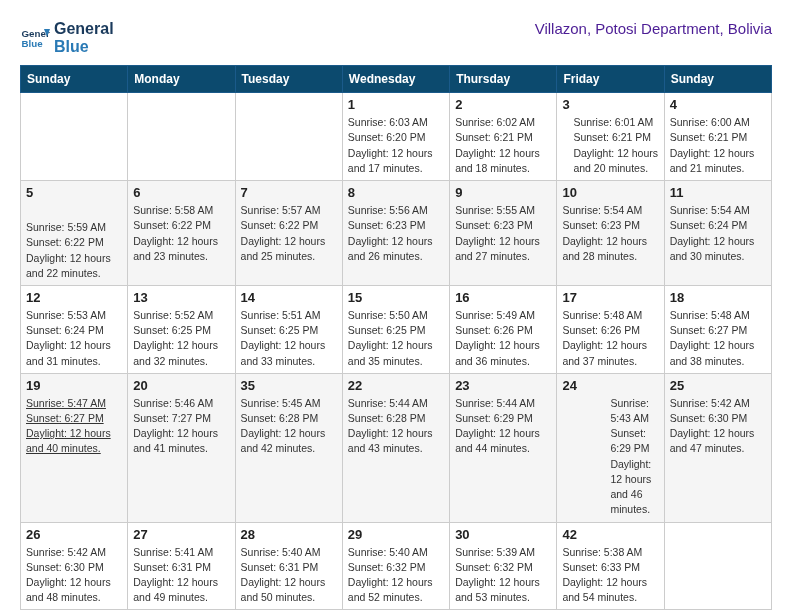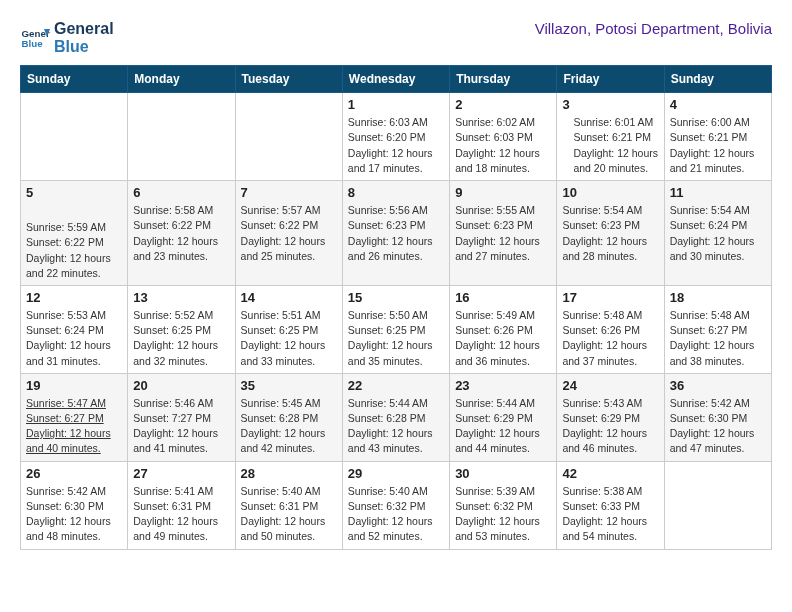--- a/index.html
+++ b/index.html
@@ -117,21 +117,21 @@
         <td>
           <div class="day-num">1</div>
           <div class="day-info" style="white-space: pre-line;">Sunrise: 6:03 AM
 Sunset: 6:20 PM
 Daylight: 12 hours
 and 17 minutes.</div>
         </td>
         <td>
           <div class="day-num">2</div>
           <div class="day-info" style="white-space: pre-line;">Sunrise: 6:02 AM
-Sunset: 6:03 PM
+Sunset: 6:21 PM
 Daylight: 12 hours
 and 18 minutes.</div>
         </td>
         <td>
           <div class="day-num">3</div>
           <div class="day-info" style="white-space: pre-line; margin-left: 11px;">Sunrise: 6:01 AM
 Sunset: 6:21 PM
 Daylight: 12 hours
 and 20 minutes.</div>
         </td>
@@ -276,27 +276,27 @@
         </td>
         <td>
           <div class="day-num">23</div>
           <div class="day-info" style="white-space: pre-line;">Sunrise: 5:44 AM
 Sunset: 6:29 PM
 Daylight: 12 hours
 and 44 minutes.</div>
         </td>
         <td>
           <div class="day-num">24</div>
-          <div class="day-info" style="white-space: pre-line;">Sunrise: 5:43 AM
+          <div class="day-info" style="white-space: pre-line; margin-left: 48px;">Sunrise: 5:43 AM
 Sunset: 6:29 PM
 Daylight: 12 hours
 and 46 minutes.</div>
         </td>
         <td>
-          <div class="day-num">36</div>
+          <div class="day-num">25</div>
           <div class="day-info" style="white-space: pre-line;">Sunrise: 5:42 AM
 Sunset: 6:30 PM
 Daylight: 12 hours
 and 47 minutes.</div>
         </td>
       </tr>
       <tr>
         <td>
           <div class="day-num">26</div>
           <div class="day-info" style="white-space: pre-line;">Sunrise: 5:42 AM

